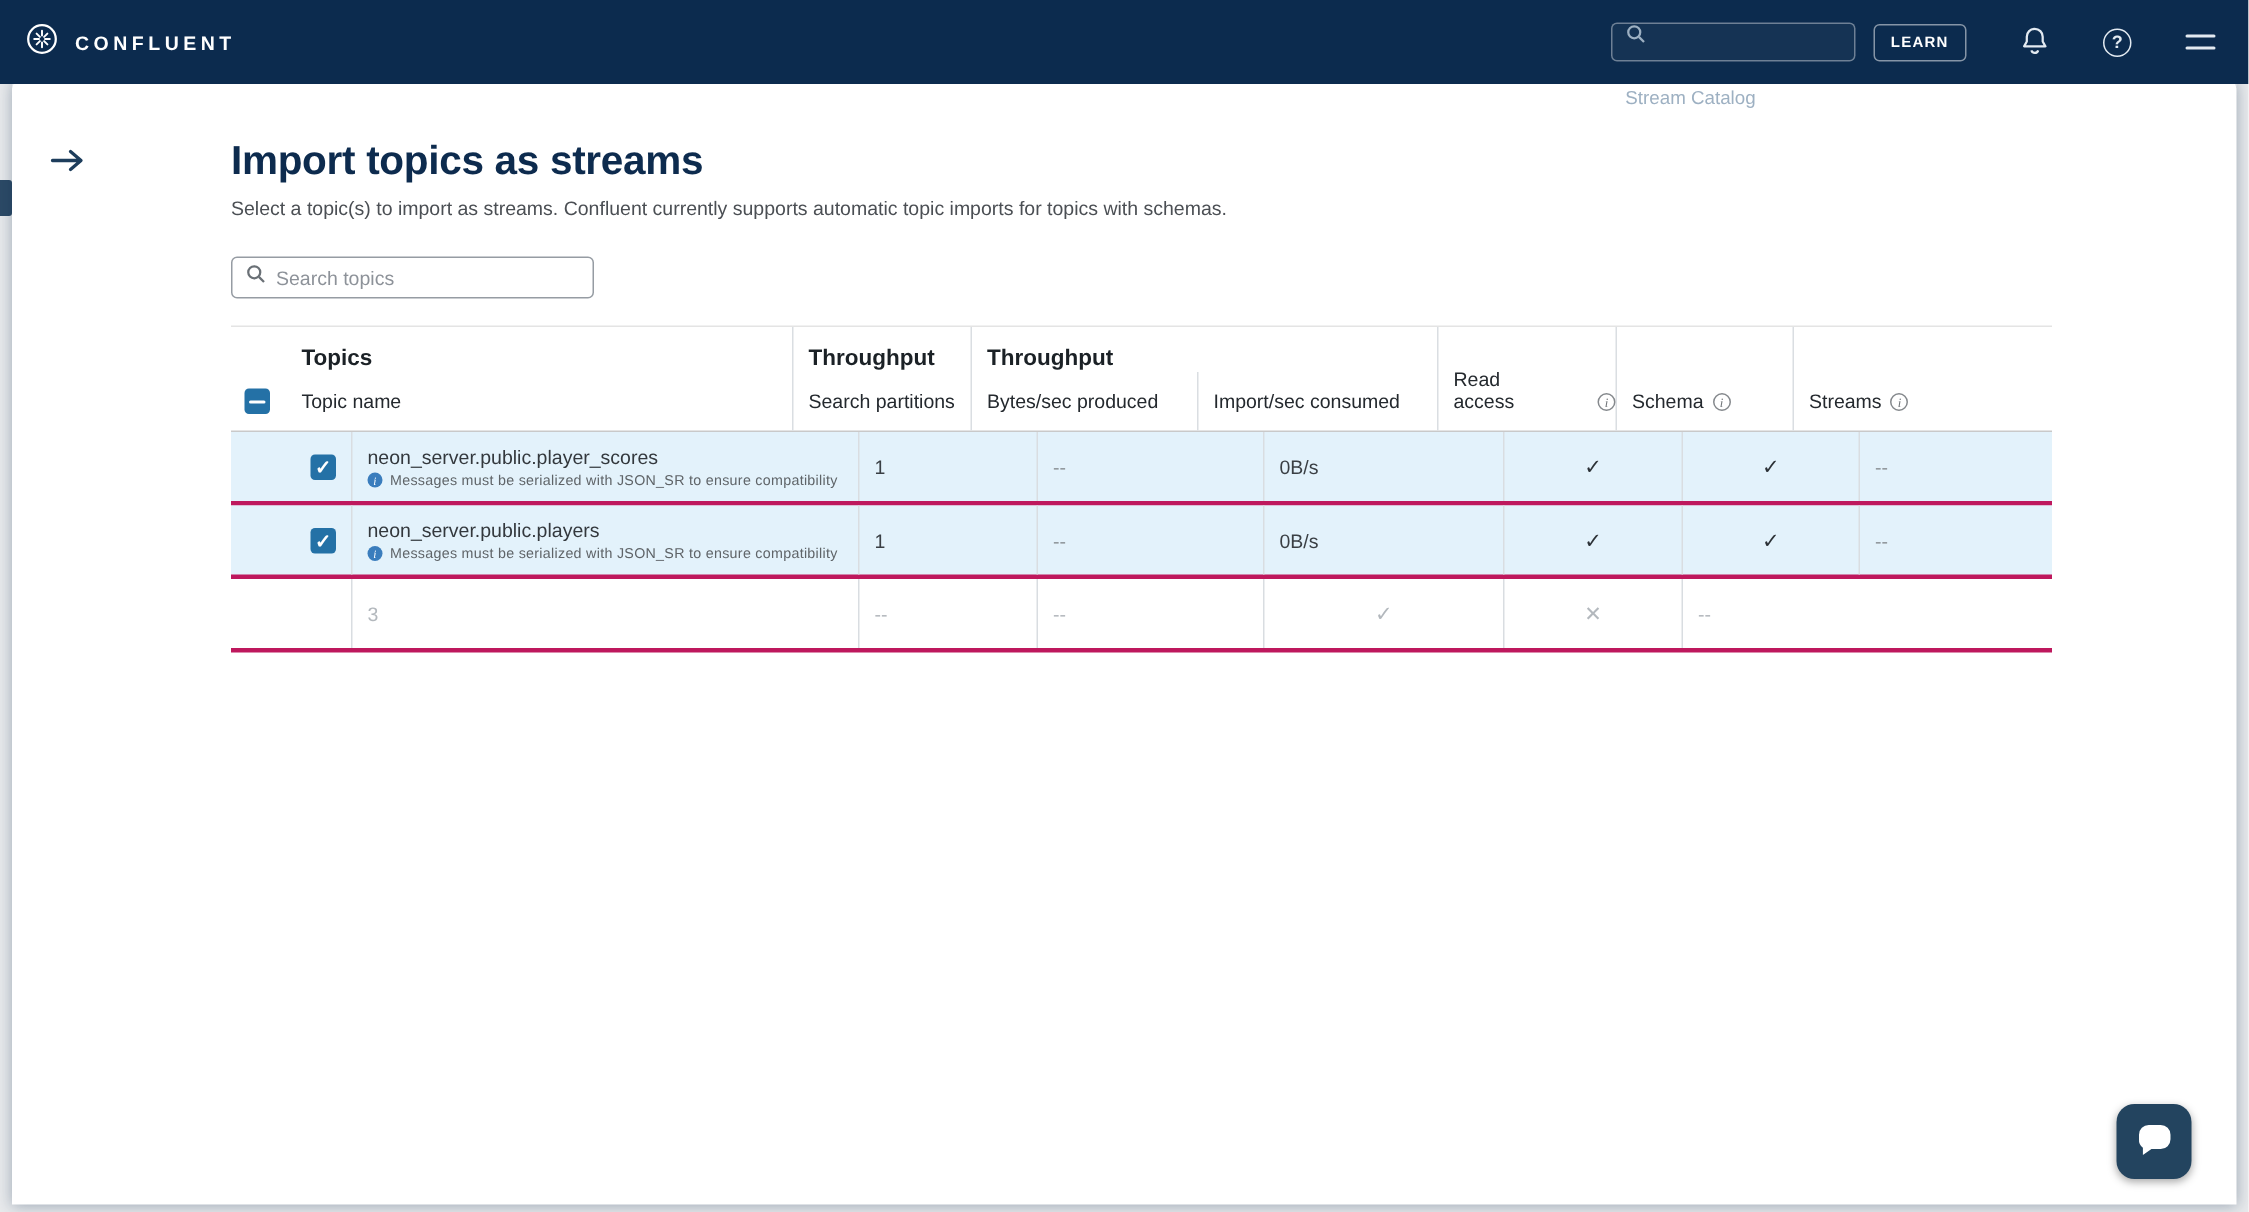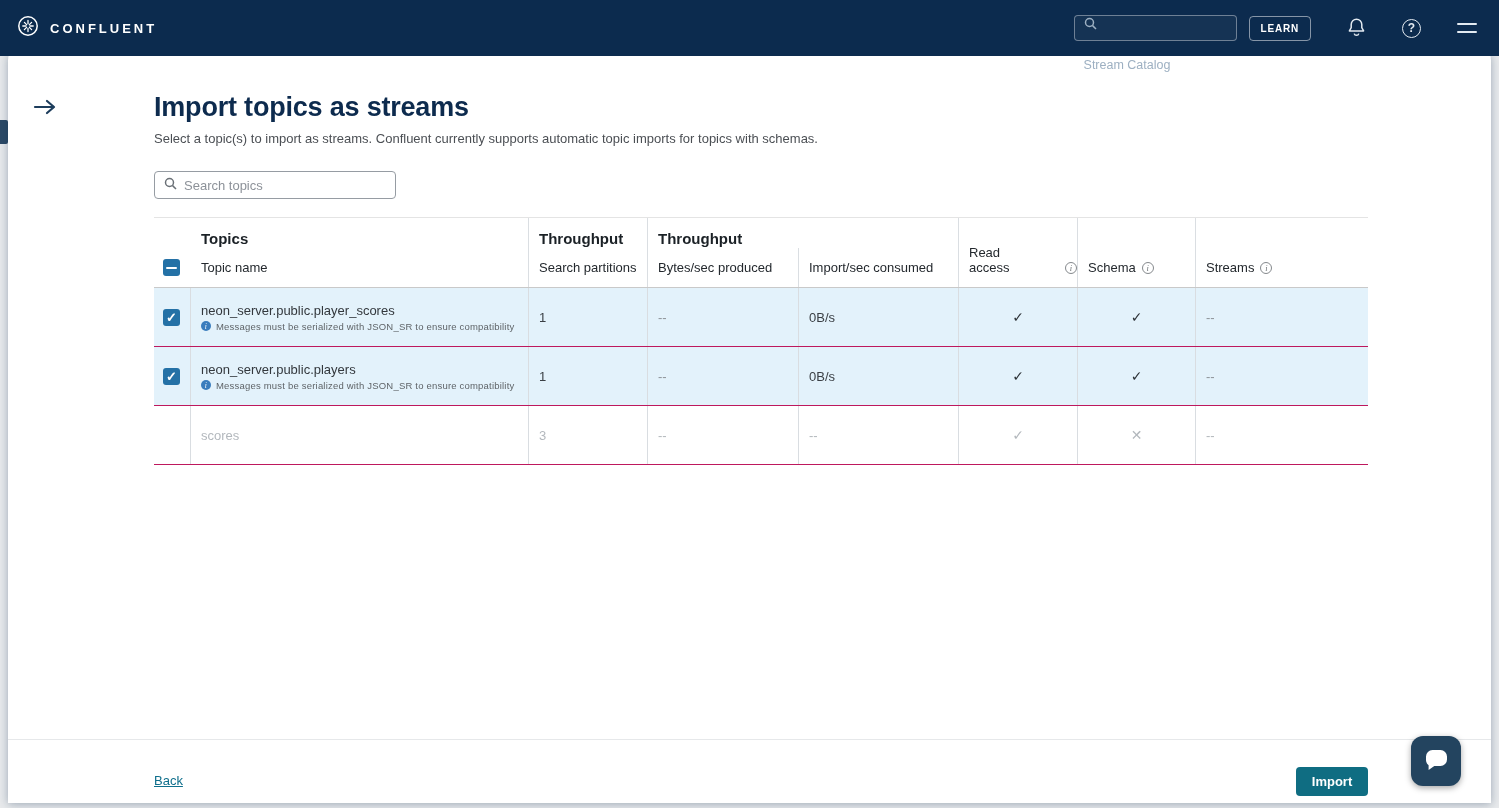--- a/index.html
+++ b/index.html
@@ -115,21 +115,21 @@
   .cbx { width:17px; height:17px; border-radius:3px; background:#2471a6; position:relative; cursor:pointer; flex:none; }
   .cbx.ind::after {
     content:""; position:absolute; left:3px; right:3px; top:7.5px; height:2.5px;
     background:#fff; border-radius:1px;
   }
   .cbx.chk::after {
     content:"\2713"; position:absolute; inset:0; display:flex; align-items:center; justify-content:center;
     color:#fff; font-size:13px; font-weight:bold;
   }
 
-  .trow { display:grid; grid-template-columns:var(--cols); height:59px; border-bottom:1px solid #be185d; }
+  .trow { display:grid; grid-template-columns:var(--cols); height:49px; border-bottom:3px solid #be185d;padding-left:44px; }
   .trow.selected { background:#e3f2fb; }
   .td {
     display:flex; align-items:center; padding-left:10px;
     font-size:13px; color:#3a3f44; border-right:1px solid #d9dde1; overflow:hidden;
   }
   .td.last { border-right:none; }
   .td.dim { color:#8e9499; }
   .td-check { padding-left:9px; }
   .td-name { flex-direction:column; align-items:flex-start; justify-content:center; gap:3px; }
   .tname { font-size:13px; color:#33383d; }
@@ -310,37 +310,30 @@
         <div class="td">1</div>
         <div class="td dim">--</div>
         <div class="td">0B/s</div>
         <div class="td center">✓</div>
         <div class="td center">✓</div>
         <div class="td last dim">--</div>
       </div>
 
       <div class="trow disabled">
         <div class="td td-check"></div>
-        <div class="td td-name">
-          <div class="tname">scores</div>
-        </div>
         <div class="td">3</div>
         <div class="td dim">--</div>
         <div class="td dim">--</div>
         <div class="td center">✓</div>
         <div class="td center">✕</div>
         <div class="td last dim">--</div>
       </div>
     </div>
   </div>
 
-  <div class="modal-footer">
-    <button class="back-link">Back</button>
-    <button class="import-btn">Import</button>
-  </div>
 </section>
 
 <button class="chat-fab">
   <span>
     <svg width="27" height="25" viewBox="0 0 27 25">
       <path d="M3 9.5A6.5 6.5 0 0 1 9.5 3h8A6.5 6.5 0 0 1 24 9.5v3a6.5 6.5 0 0 1-6.5 6.5h-6.2L5.6 23v-4.8A6.5 6.5 0 0 1 3 12.5z" fill="#ffffff"></path>
     </svg>
   </span>
 </button>
 

